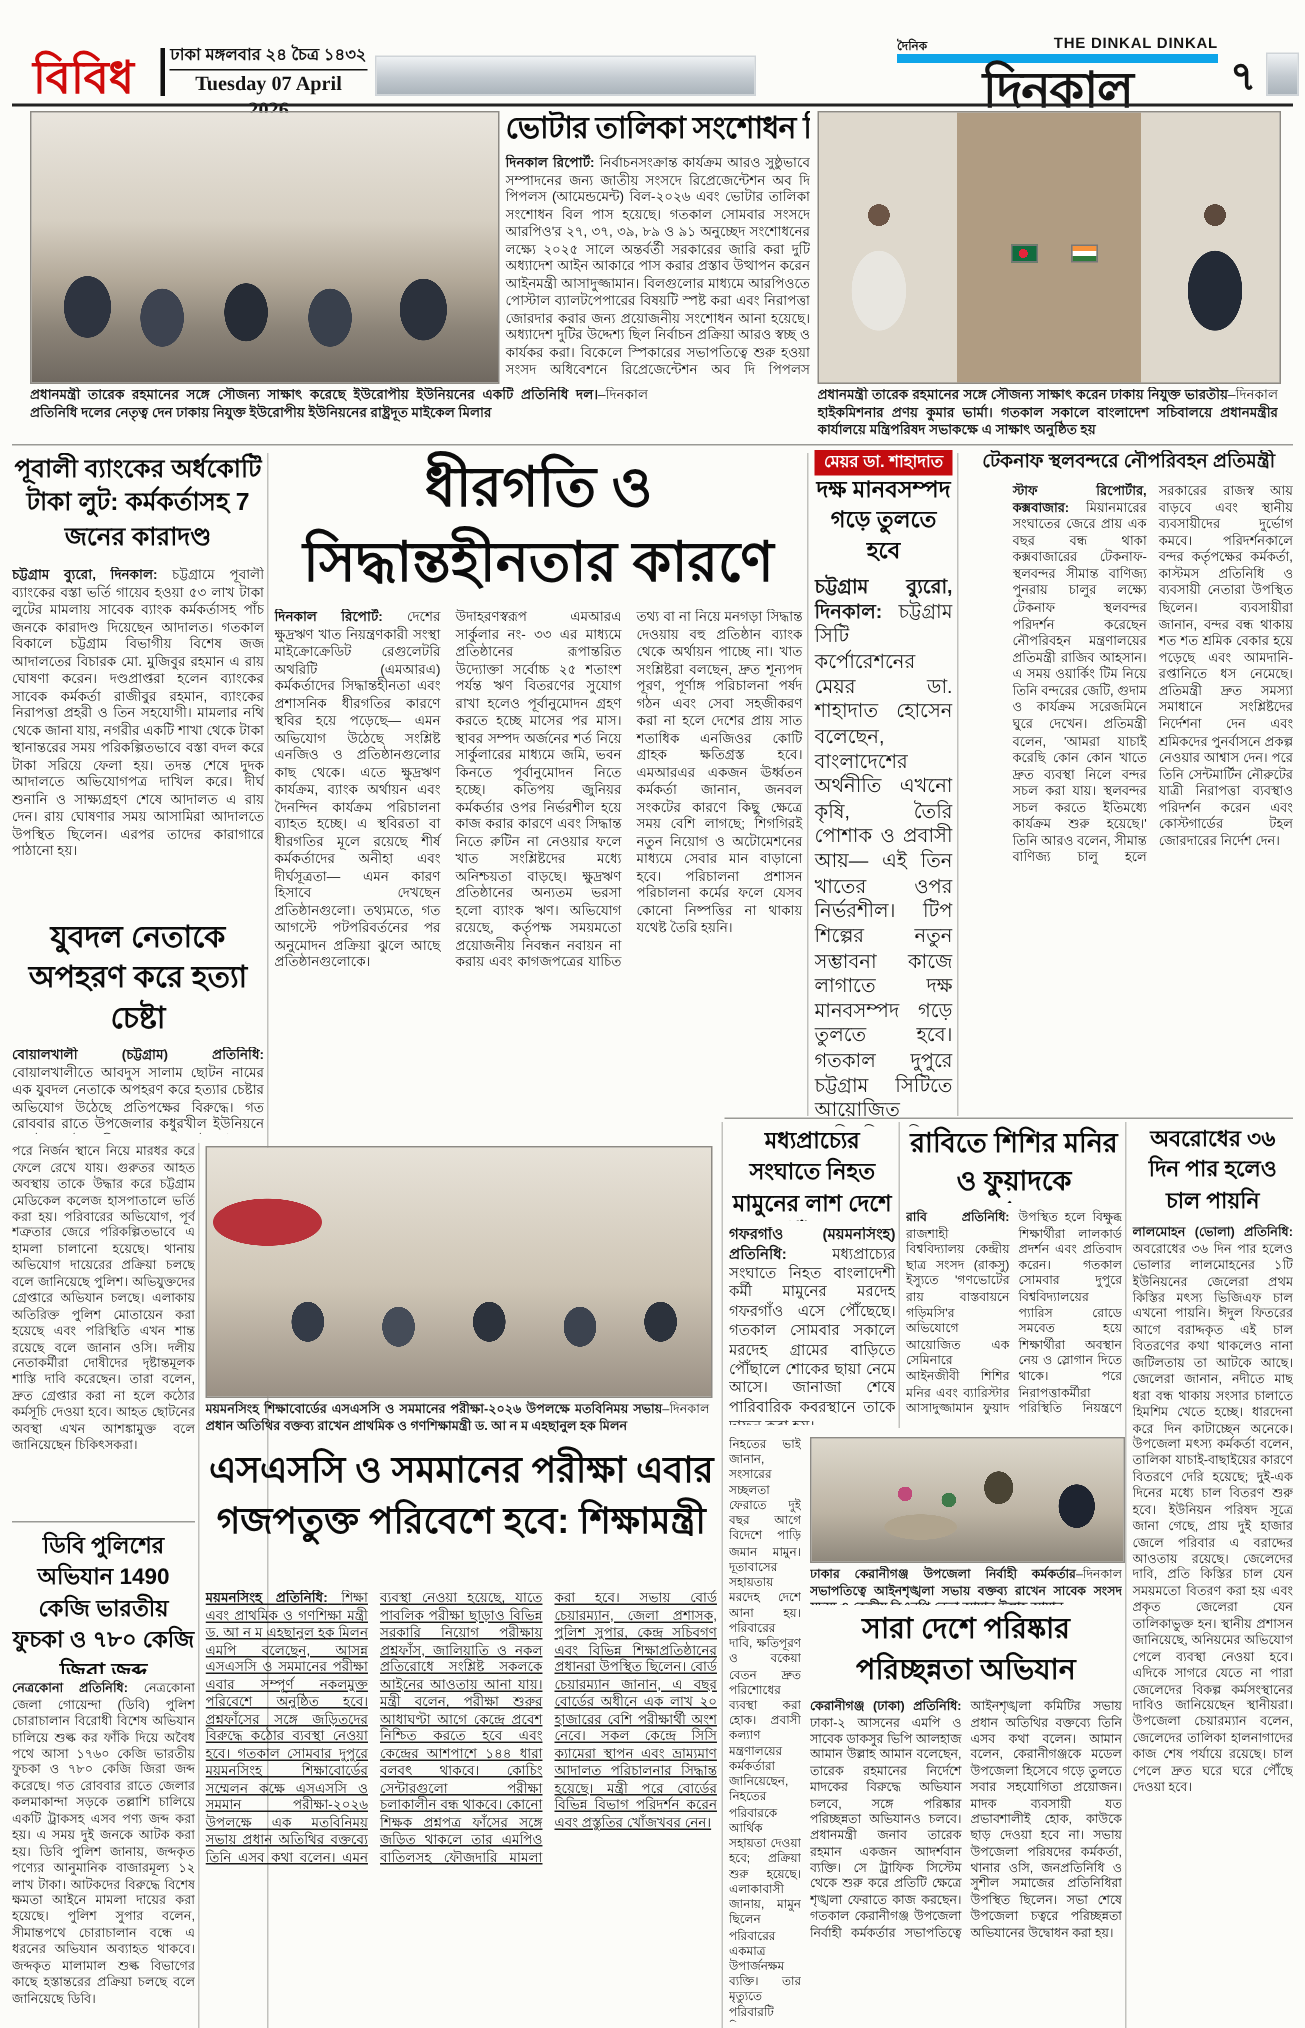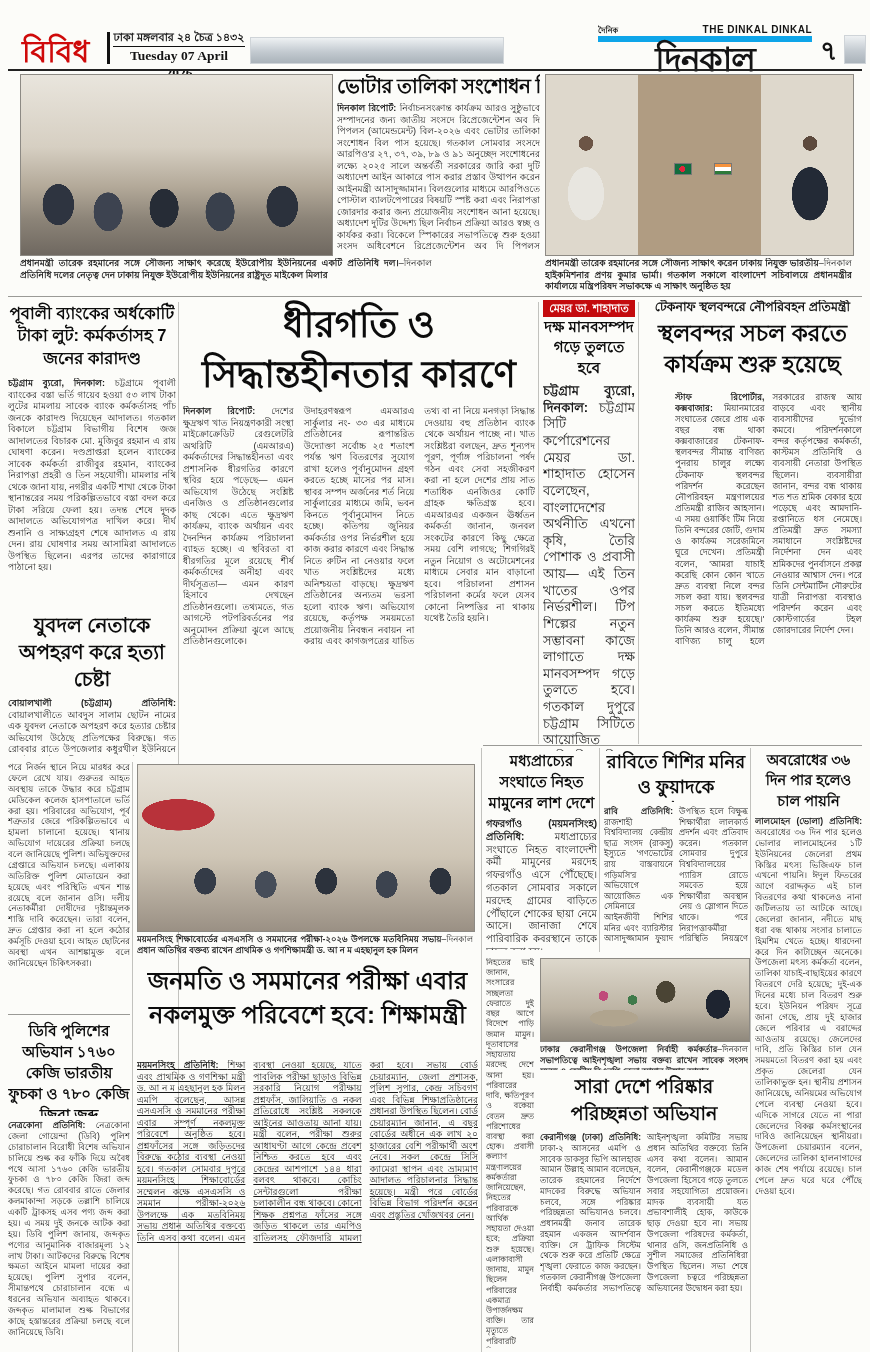--- a/index.html
+++ b/index.html
@@ -133,21 +133,21 @@
     <div class="hl" style="font-size:20px;line-height:1.35;height:82px;">যুবদল নেতাকে অপহরণ করে হত্যা চেষ্টা</div>
     <div class="body-txt" style="height:58px;margin-top:4px;">
       <b>বোয়ালখালী (চট্টগ্রাম) প্রতিনিধি:</b>
       <span>বোয়ালখালীতে আবদুস সালাম ছোটন নামের এক যুবদল নেতাকে অপহরণ করে হত্যার চেষ্টার অভিযোগ উঠেছে প্রতিপক্ষের বিরুদ্ধে। গত রোববার রাতে উপজেলার কধুরখীল ইউনিয়নে এ ঘটনা ঘটে। স্থানীয়রা জানান, মোটরসাইকেলে বাড়ি ফেরার পথে একদল দুর্বৃত্ত তাকে তুলে নিয়ে যায়।</span>
     </div>
   </div>
   <div class="abs body-txt" style="left:8px;top:762px;width:122px;height:248px;font-size:8.5px;">পরে নির্জন স্থানে নিয়ে মারধর করে ফেলে রেখে যায়। গুরুতর আহত অবস্থায় তাকে উদ্ধার করে চট্টগ্রাম মেডিকেল কলেজ হাসপাতালে ভর্তি করা হয়। পরিবারের অভিযোগ, পূর্ব শত্রুতার জেরে পরিকল্পিতভাবে এ হামলা চালানো হয়েছে। থানায় অভিযোগ দায়েরের প্রক্রিয়া চলছে বলে জানিয়েছে পুলিশ। অভিযুক্তদের গ্রেপ্তারে অভিযান চলছে। এলাকায় অতিরিক্ত পুলিশ মোতায়েন করা হয়েছে এবং পরিস্থিতি এখন শান্ত রয়েছে বলে জানান ওসি। দলীয় নেতাকর্মীরা দোষীদের দৃষ্টান্তমূলক শাস্তি দাবি করেছেন। তারা বলেন, দ্রুত গ্রেপ্তার করা না হলে কঠোর কর্মসূচি দেওয়া হবে। আহত ছোটনের অবস্থা এখন আশঙ্কামুক্ত বলে জানিয়েছেন চিকিৎসকরা।</div>
 
   <div class="abs rule-thin" style="left:8px;top:1014px;width:122px;"></div>
   <div class="abs" style="left:8px;top:1020px;width:122px;">
-    <div class="hl" style="font-size:15px;line-height:1.4;height:96px;">ডিবি পুলিশের অভিযান ১৭৬০ কেজি ভারতীয় ফুচকা ও ৭৮০ কেজি জিরা জব্দ</div>
+    <div class="hl" style="font-size:15px;line-height:1.4;height:96px;">ডিবি পুলিশের অভিযান 1490 কেজি ভারতীয় ফুচকা ও ৭৮০ কেজি জিরা জব্দ</div>
     <div class="body-txt" style="height:226px;margin-top:4px;font-size:8.5px;">
       <b>নেত্রকোনা প্রতিনিধি:</b>
       <span>নেত্রকোনা জেলা গোয়েন্দা (ডিবি) পুলিশ চোরাচালান বিরোধী বিশেষ অভিযান চালিয়ে শুল্ক কর ফাঁকি দিয়ে অবৈধ পথে আসা ১৭৬০ কেজি ভারতীয় ফুচকা ও ৭৮০ কেজি জিরা জব্দ করেছে। গত রোববার রাতে জেলার কলমাকান্দা সড়কে তল্লাশি চালিয়ে একটি ট্রাকসহ এসব পণ্য জব্দ করা হয়। এ সময় দুই জনকে আটক করা হয়। ডিবি পুলিশ জানায়, জব্দকৃত পণ্যের আনুমানিক বাজারমূল্য ১২ লাখ টাকা। আটকদের বিরুদ্ধে বিশেষ ক্ষমতা আইনে মামলা দায়ের করা হয়েছে। পুলিশ সুপার বলেন, সীমান্তপথে চোরাচালান বন্ধে এ ধরনের অভিযান অব্যাহত থাকবে। জব্দকৃত মালামাল শুল্ক বিভাগের কাছে হস্তান্তরের প্রক্রিয়া চলছে বলে জানিয়েছে ডিবি।</span>
     </div>
   </div>
 
   <div class="abs rule-v" style="left:178px;top:302px;height:1050px;"></div>
   <div class="abs" style="left:183px;top:300px;width:352px;">
     <div class="hl" style="font-size:37px;line-height:1.35;height:98px;">ধীরগতি ও সিদ্ধান্তহীনতার কারণে এনজিও খাতে এখন অচলাবস্থা</div>
     <div class="body-txt cols3" style="height:334px;margin-top:8px;">
@@ -162,35 +162,34 @@
     <div class="hl" style="font-size:15px;line-height:1.35;height:62px;margin-top:0;">দক্ষ মানবসম্পদ গড়ে তুলতে হবে</div>
     <div class="body-txt" style="height:368px;margin-top:4px;font-size:13px;">
       <b>চট্টগ্রাম ব্যুরো, দিনকাল:</b>
       <span>চট্টগ্রাম সিটি কর্পোরেশনের মেয়র ডা. শাহাদাত হোসেন বলেছেন, বাংলাদেশের অর্থনীতি এখনো কৃষি, তৈরি পোশাক ও প্রবাসী আয়— এই তিন খাতের ওপর নির্ভরশীল। টিপ শিল্পের নতুন সম্ভাবনা কাজে লাগাতে দক্ষ মানবসম্পদ গড়ে তুলতে হবে। গতকাল দুপুরে চট্টগ্রাম সিটিতে আয়োজিত কারিগরি প্রশিক্ষণ কর্মশালার উদ্বোধনী অনুষ্ঠানে তিনি এসব কথা বলেন। মেয়র বলেন, তরুণদের হাতে-কলমে প্রশিক্ষণ দিয়ে বিশ্ববাজারের উপযোগী করে গড়ে তুলতে পারলে বেকারত্ব যেমন কমবে, তেমনি বাড়বে রেমিট্যান্স। তিনি শিক্ষাপ্রতিষ্ঠানে তথ্যপ্রযুক্তি ও ভাষা শিক্ষার ওপর গুরুত্ব দেওয়ার আহ্বান জানান। অনুষ্ঠানে কর্পোরেশনের কর্মকর্তা, শিক্ষক ও বিভিন্ন প্রতিষ্ঠানের প্রতিনিধিরা উপস্থিত ছিলেন। পরে মেয়র প্রশিক্ষণার্থীদের মাঝে সনদ বিতরণ করেন। কর্মশালায় পাঁচ শতাধিক তরুণ-তরুণী অংশ নেয়।</span>
     </div>
   </div>
 
   <div class="abs rule-v" style="left:638px;top:302px;height:442px;"></div>
   <div class="abs" style="left:643px;top:300px;width:219px;">
     <div class="kicker-plain">টেকনাফ স্থলবন্দরে নৌপরিবহন প্রতিমন্ত্রী</div>
-    <div class="hl" style="font-size:23px;line-height:1.35;height:68px;margin-top:2px;">স্থলবন্দর সচল করতে কার্যক্রম শুরু হয়েছে</div>
     <div class="body-txt cols2" style="height:358px;margin-top:6px;font-size:8.7px;margin-left:32px;">
       <b>স্টাফ রিপোর্টার, কক্সবাজার:</b>
       <span>মিয়ানমারের সংঘাতের জেরে প্রায় এক বছর বন্ধ থাকা কক্সবাজারের টেকনাফ-স্থলবন্দর সীমান্ত বাণিজ্য পুনরায় চালুর লক্ষ্যে টেকনাফ স্থলবন্দর পরিদর্শন করেছেন নৌপরিবহন মন্ত্রণালয়ের প্রতিমন্ত্রী রাজিব আহসান। এ সময় ওয়ার্কিং টিম নিয়ে তিনি বন্দরের জেটি, গুদাম ও কার্যক্রম সরেজমিনে ঘুরে দেখেন। প্রতিমন্ত্রী বলেন, 'আমরা যাচাই করেছি কোন কোন খাতে দ্রুত ব্যবস্থা নিলে বন্দর সচল করা যায়। স্থলবন্দর সচল করতে ইতিমধ্যে কার্যক্রম শুরু হয়েছে।' তিনি আরও বলেন, সীমান্ত বাণিজ্য চালু হলে সরকারের রাজস্ব আয় বাড়বে এবং স্থানীয় ব্যবসায়ীদের দুর্ভোগ কমবে। পরিদর্শনকালে বন্দর কর্তৃপক্ষের কর্মকর্তা, কাস্টমস প্রতিনিধি ও ব্যবসায়ী নেতারা উপস্থিত ছিলেন। ব্যবসায়ীরা জানান, বন্দর বন্ধ থাকায় শত শত শ্রমিক বেকার হয়ে পড়েছে এবং আমদানি-রপ্তানিতে ধস নেমেছে। প্রতিমন্ত্রী দ্রুত সমস্যা সমাধানে সংশ্লিষ্টদের নির্দেশনা দেন এবং শ্রমিকদের পুনর্বাসনে প্রকল্প নেওয়ার আশ্বাস দেন। পরে তিনি সেন্টমার্টিন নৌরুটের যাত্রী নিরাপত্তা ব্যবস্থাও পরিদর্শন করেন এবং কোস্টগার্ডের টহল জোরদারের নির্দেশ দেন।</span>
     </div>
   </div>
 
   <div class="abs rule-v" style="left:132px;top:762px;height:590px;"></div>
   <div class="abs photo p3" style="left:137px;top:764px;width:336px;height:166px;"></div>
   <div class="abs caption" style="left:137px;top:934px;width:336px;height:26px;font-size:8.5px;">
     <span class="credit">–দিনকাল</span>
     <span>ময়মনসিংহ শিক্ষাবোর্ডের এসএসসি ও সমমানের পরীক্ষা-২০২৬ উপলক্ষে মতবিনিময় সভায় প্রধান অতিথির বক্তব্য রাখেন প্রাথমিক ও গণশিক্ষামন্ত্রী ড. আ ন ম এহছানুল হক মিলন</span>
   </div>
   <div class="abs" style="left:137px;top:964px;width:341px;">
-    <div class="hl" style="font-size:24px;line-height:1.4;height:76px;">জনমতি ও সমমানের পরীক্ষা এবার নকলমুক্ত পরিবেশে হবে: শিক্ষামন্ত্রী</div>
+    <div class="hl" style="font-size:24px;line-height:1.4;height:76px;">এসএসসি ও সমমানের পরীক্ষা এবার গজপতুক্ত পরিবেশে হবে: শিক্ষামন্ত্রী</div>
     <div class="body-txt cols3" style="height:300px;margin-top:20px;column-gap:8px;text-decoration:underline;">
       <b>ময়মনসিংহ প্রতিনিধি:</b>
       <span>শিক্ষা এবং প্রাথমিক ও গণশিক্ষা মন্ত্রী ড. আ ন ম এহছানুল হক মিলন এমপি বলেছেন, আসন্ন এসএসসি ও সমমানের পরীক্ষা এবার সম্পূর্ণ নকলমুক্ত পরিবেশে অনুষ্ঠিত হবে। প্রশ্নফাঁসের সঙ্গে জড়িতদের বিরুদ্ধে কঠোর ব্যবস্থা নেওয়া হবে। গতকাল সোমবার দুপুরে ময়মনসিংহ শিক্ষাবোর্ডের সম্মেলন কক্ষে এসএসসি ও সমমান পরীক্ষা-২০২৬ উপলক্ষে এক মতবিনিময় সভায় প্রধান অতিথির বক্তব্যে তিনি এসব কথা বলেন। এমন ব্যবস্থা নেওয়া হয়েছে, যাতে পাবলিক পরীক্ষা ছাড়াও বিভিন্ন সরকারি নিয়োগ পরীক্ষায় প্রশ্নফাঁস, জালিয়াতি ও নকল প্রতিরোধে সংশ্লিষ্ট সকলকে আইনের আওতায় আনা যায়। মন্ত্রী বলেন, পরীক্ষা শুরুর আধাঘণ্টা আগে কেন্দ্রে প্রবেশ নিশ্চিত করতে হবে এবং কেন্দ্রের আশপাশে ১৪৪ ধারা বলবৎ থাকবে। কোচিং সেন্টারগুলো পরীক্ষা চলাকালীন বন্ধ থাকবে। কোনো শিক্ষক প্রশ্নপত্র ফাঁসের সঙ্গে জড়িত থাকলে তার এমপিও বাতিলসহ ফৌজদারি মামলা করা হবে। সভায় বোর্ড চেয়ারম্যান, জেলা প্রশাসক, পুলিশ সুপার, কেন্দ্র সচিবগণ এবং বিভিন্ন শিক্ষাপ্রতিষ্ঠানের প্রধানরা উপস্থিত ছিলেন। বোর্ড চেয়ারম্যান জানান, এ বছর বোর্ডের অধীনে এক লাখ ২০ হাজারের বেশি পরীক্ষার্থী অংশ নেবে। সকল কেন্দ্রে সিসি ক্যামেরা স্থাপন এবং ভ্রাম্যমাণ আদালত পরিচালনার সিদ্ধান্ত হয়েছে। মন্ত্রী পরে বোর্ডের বিভিন্ন বিভাগ পরিদর্শন করেন এবং প্রস্তুতির খোঁজখবর নেন।</span>
     </div>
   </div>
 
   <div class="abs rule-thin" style="left:483px;top:745px;width:379px;"></div>
   <div class="abs rule-v" style="left:481px;top:748px;height:604px;"></div>
 
   <div class="abs" style="left:486px;top:750px;width:111px;">

